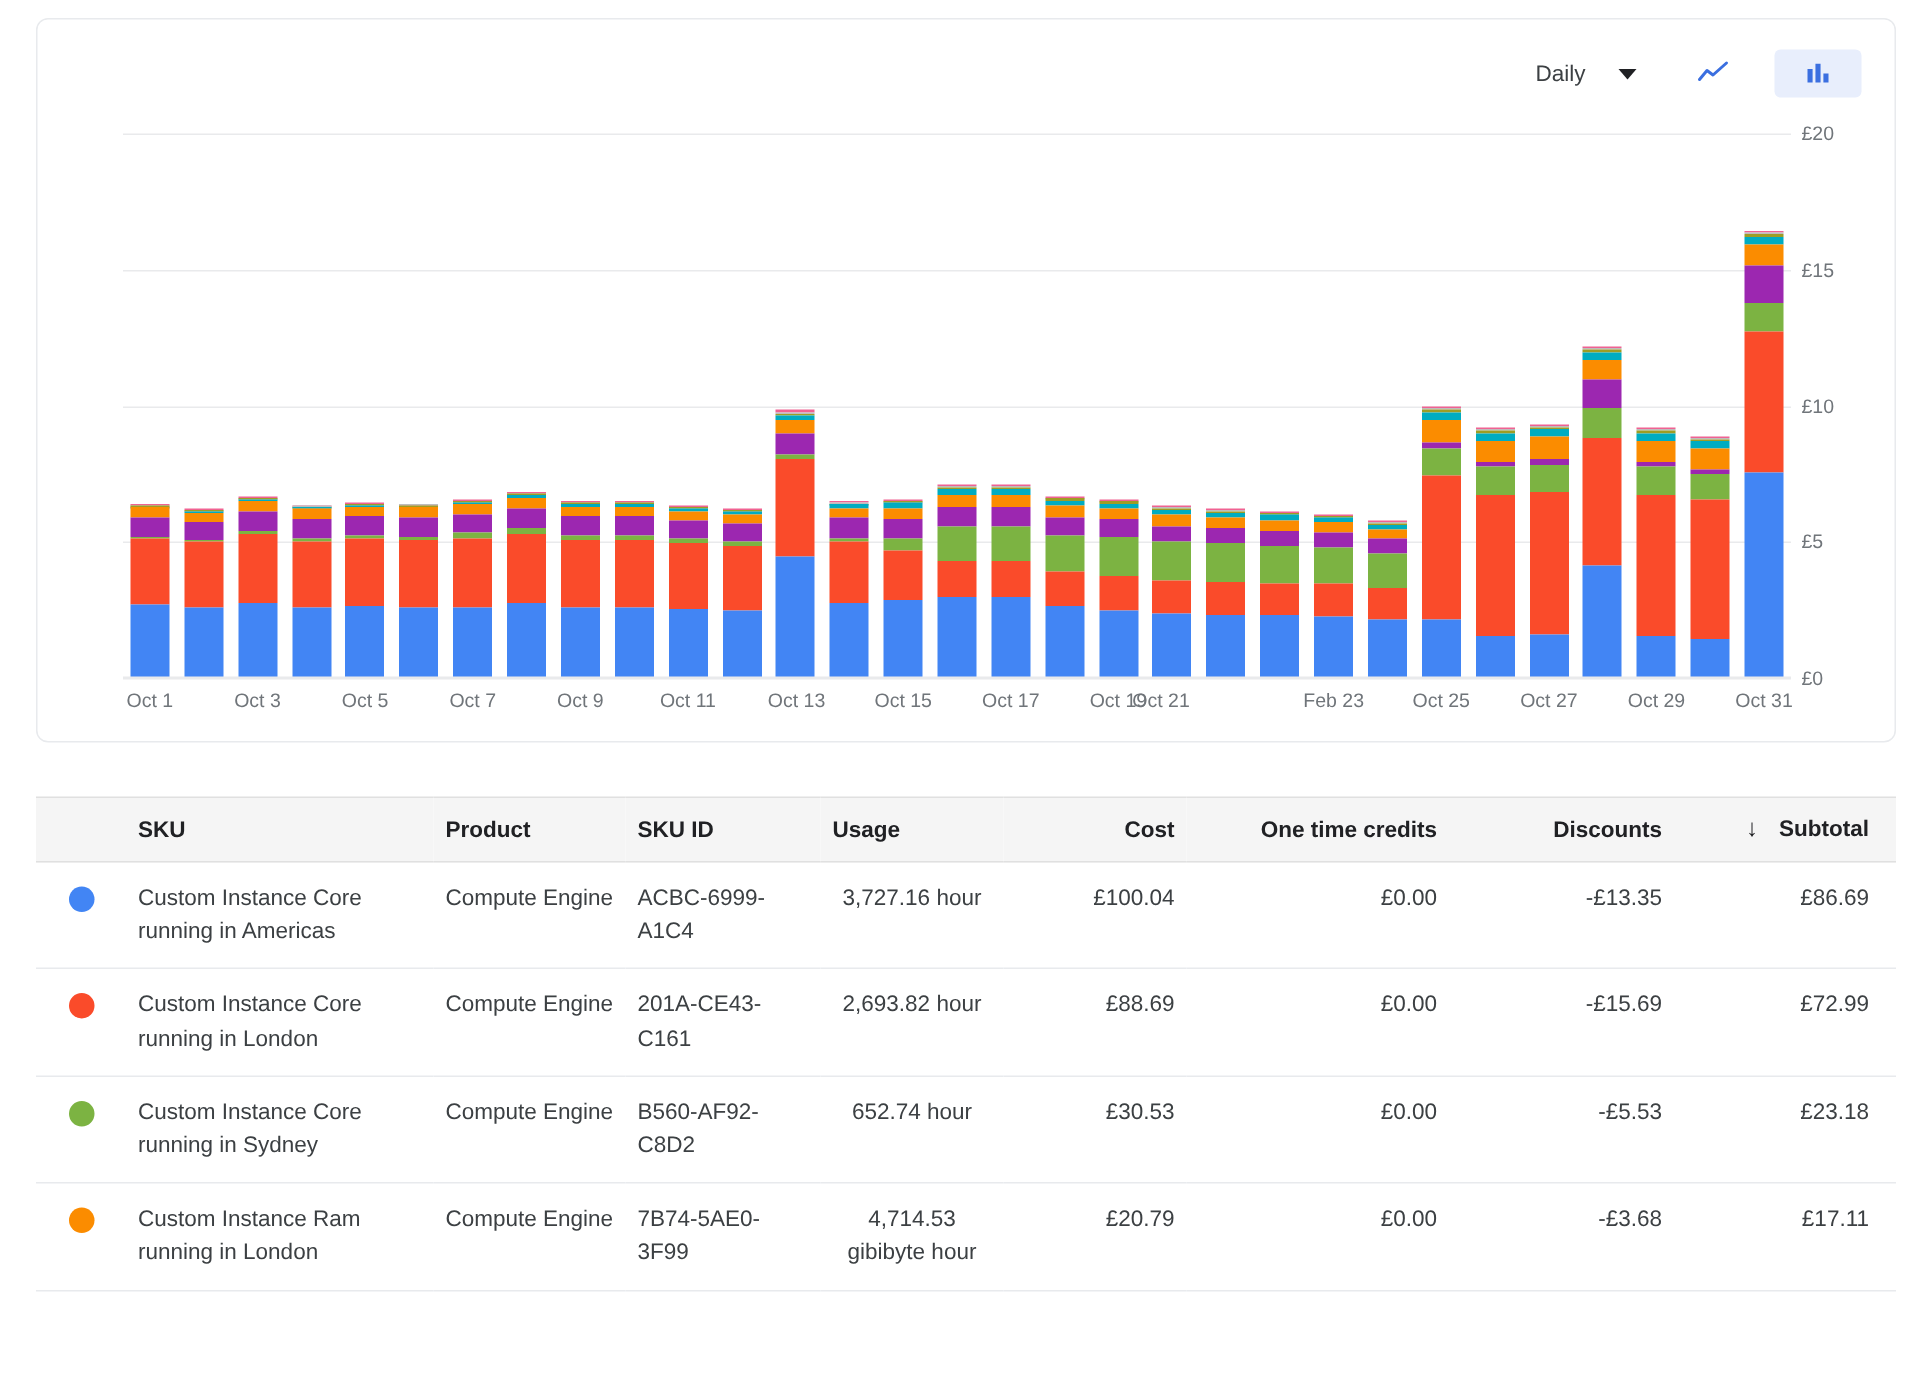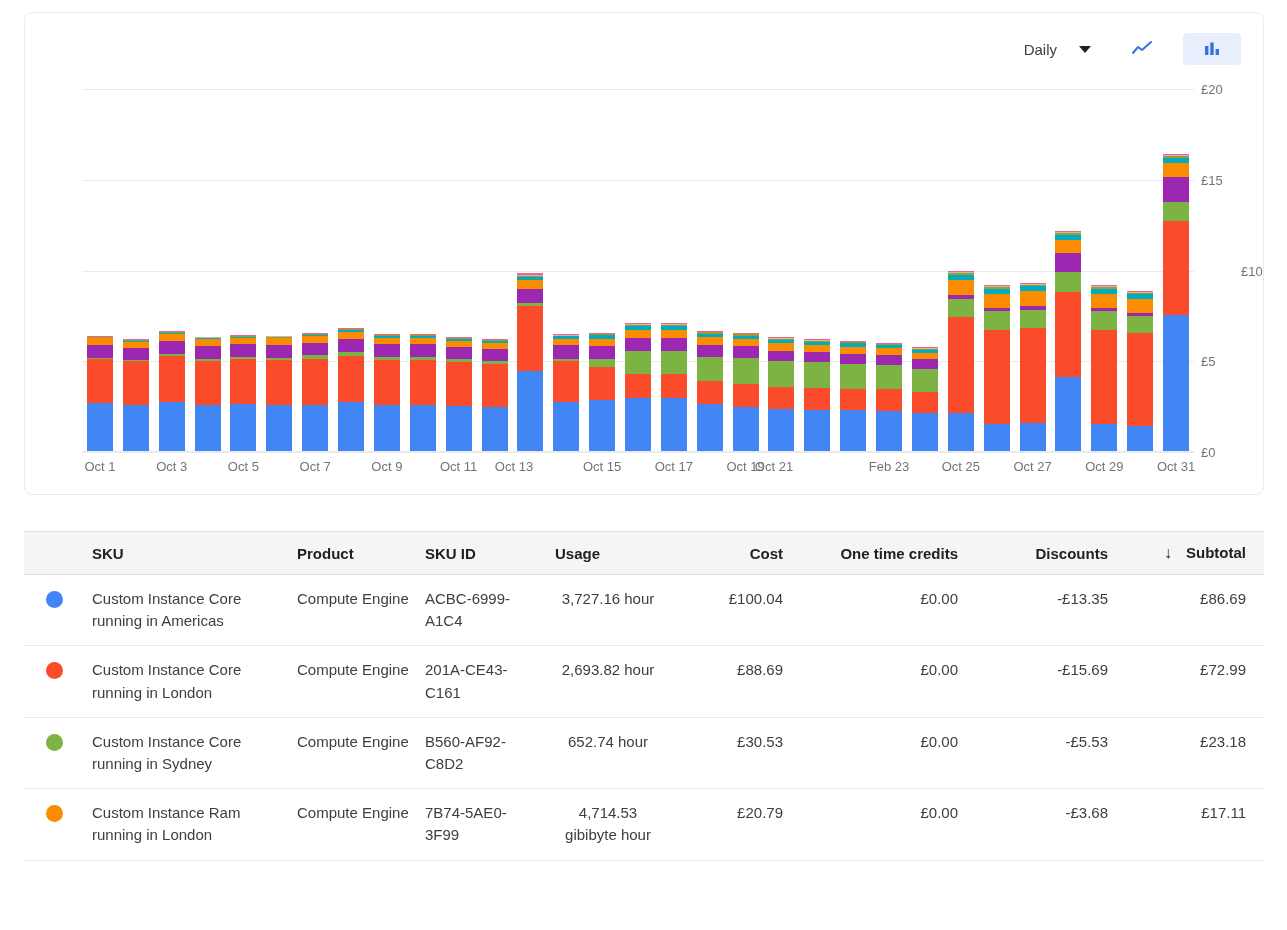--- a/index.html
+++ b/index.html
@@ -530,30 +530,30 @@
           <div class="seg" style="height: 14.157px; background: rgb(251, 140, 0);"></div>
           <div class="seg" style="height: 5.082px; background: rgb(0, 172, 193);"></div>
           <div class="seg" style="height: 1.6335px; background: rgb(158, 157, 36);"></div>
           <div class="seg" style="height: 0.9075px; background: rgb(189, 189, 189);"></div>
           <div class="seg" style="height: 1.089px; background: rgb(240, 98, 146);"></div>
         </div>
       </div>
     <div id="axis-baseline"></div>
   <div class="ylabel" style="top: 439px;">£0</div>
       <div class="ylabel" style="top: 348.25px;">£5</div>
-      <div class="ylabel" style="top: 257.5px; margin-left: 40px;">£10</div>
+      <div class="ylabel" style="top: 257.5px;">£10</div>
       <div class="ylabel" style="top: 166.75px;">£15</div>
       <div class="ylabel" style="top: 76px;">£20</div>
       <div class="xlabel" style="left: 74.9355px;">Oct 1</div>
       <div class="xlabel" style="left: 146.677px;">Oct 3</div>
       <div class="xlabel" style="left: 218.419px;">Oct 5</div>
       <div class="xlabel" style="left: 290.161px;">Oct 7</div>
       <div class="xlabel" style="left: 361.903px;">Oct 9</div>
       <div class="xlabel" style="left: 433.645px;">Oct 11</div>
-      <div class="xlabel" style="left: 489px;">Oct 13</div>
+      <div class="xlabel" style="left: 506px;">Oct 13</div>
       <div class="xlabel" style="left: 577.129px;">Oct 15</div>
       <div class="xlabel" style="left: 648.871px;">Oct 17</div>
       <div class="xlabel" style="left: 720.613px;">Oct 19</div>
       <div class="xlabel" style="left: 749px;">Oct 21</div>
       <div class="xlabel" style="left: 864.097px;">Feb 23</div>
       <div class="xlabel" style="left: 935.839px;">Oct 25</div>
       <div class="xlabel" style="left: 1007.58px;">Oct 27</div>
       <div class="xlabel" style="left: 1079.32px;">Oct 29</div>
       <div class="xlabel" style="left: 1151.06px;">Oct 31</div>
     </div>

